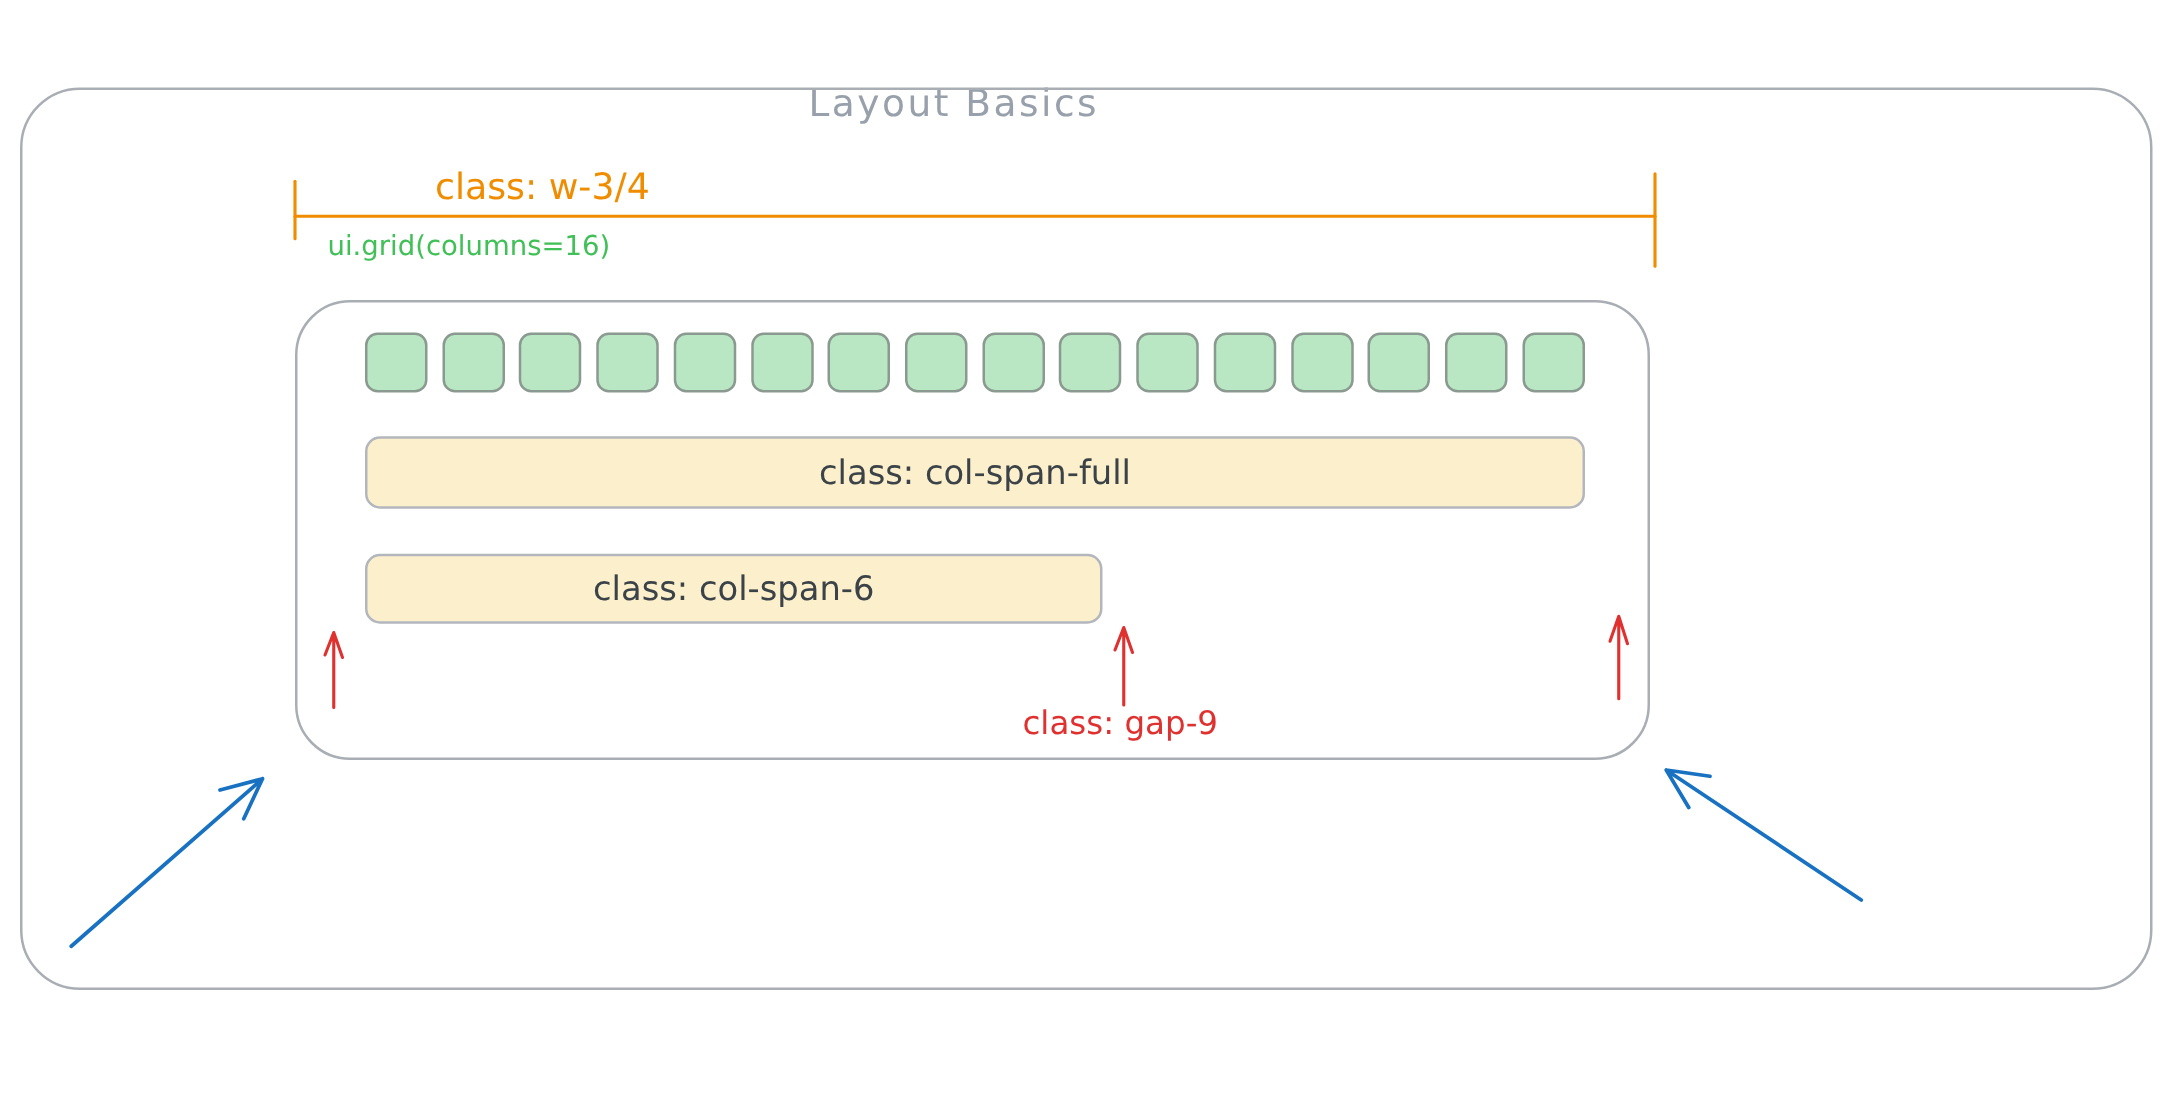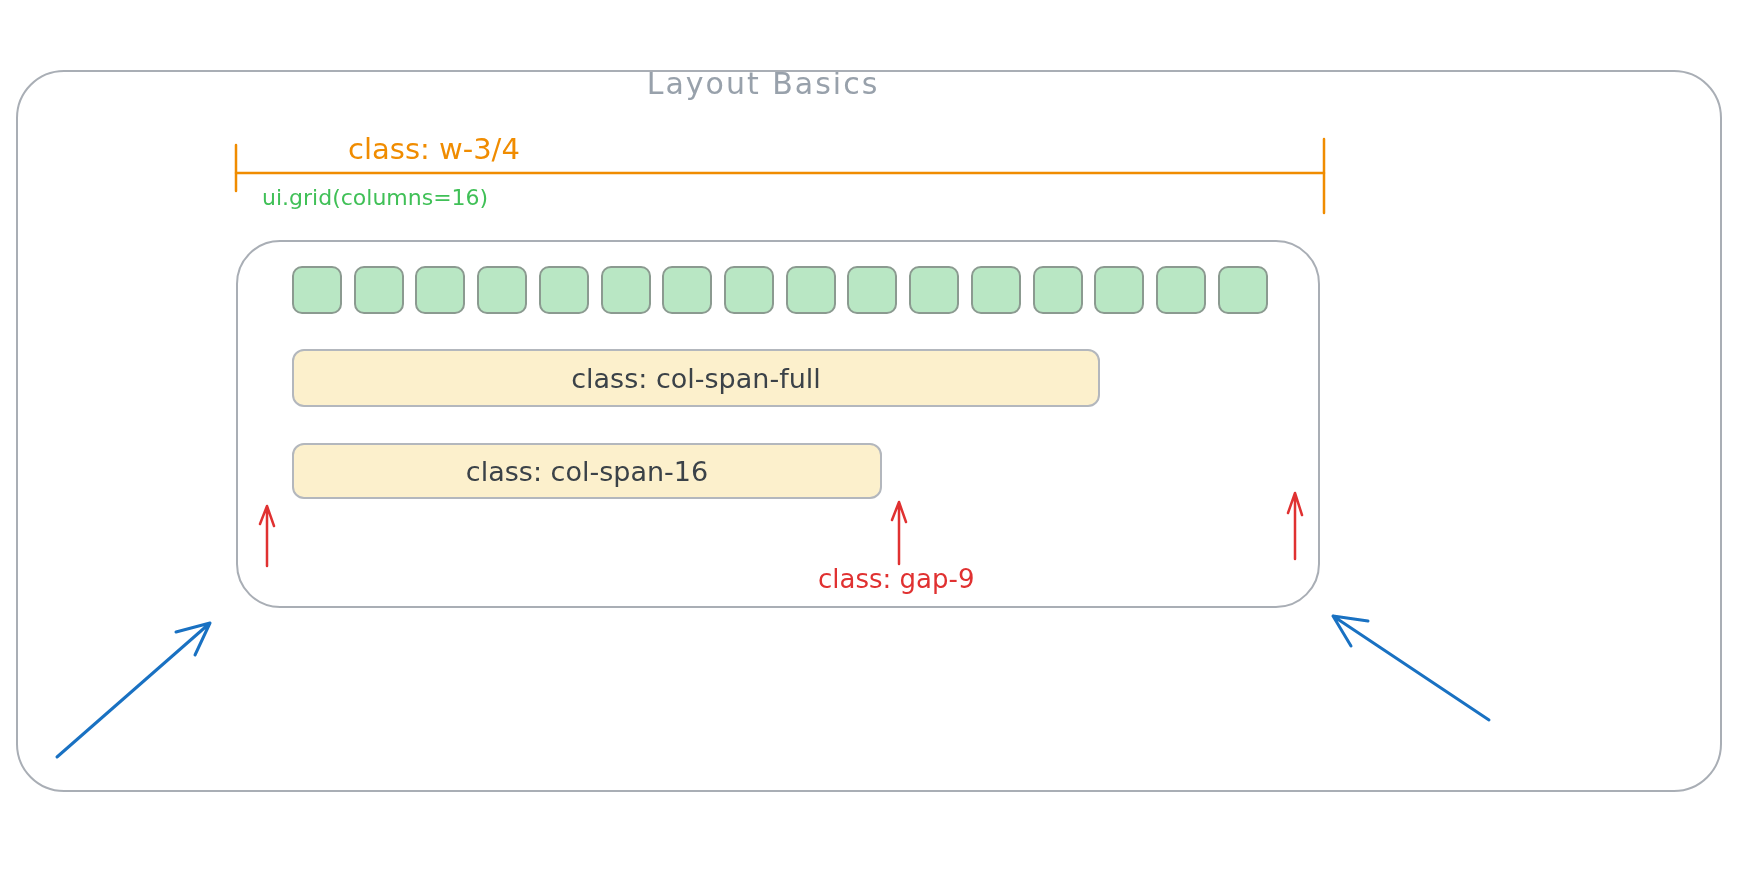--- a/index.html
+++ b/index.html
@@ -72,21 +72,21 @@
     position: absolute;
     background: #fcf0cc;
     border: 2px solid #b3b7bd;
     border-radius: 12px;
     display: flex;
     align-items: center;
     justify-content: center;
     font-size: 27px;
     color: #3b4248;
   }
-  .block-full { left: 292px; top: 349px; width: 808px; height: 58px; }
+  .block-full { left: 292px; top: 349px; width: 976px; height: 58px; }
   .block-10   { left: 292px; top: 443px; width: 590px; height: 56px; }
   .block-6    { left: 912px; top: 443px; width: 356px; height: 56px; }
 
   .arrow { position: absolute; }
   .arrow-red-1 { left: 256px;  top: 500px; }
   .arrow-red-2 { left: 888px;  top: 496px; }
   .arrow-red-3 { left: 1284px; top: 487px; }
   .arrow-blue-left  { left: 52px;   top: 615px; }
   .arrow-blue-right { left: 1327px; top: 608px; }
 </style>
@@ -127,21 +127,21 @@
       <div class="cell"></div>
       <div class="cell"></div>
       <div class="cell"></div>
       <div class="cell"></div>
     </div>
 
   <div class="block block-full">
     <span>class: col-span-full</span>
   </div>
   <div class="block block-10">
-    <span>class: col-span-16</span>
+    <span>class: col-span-6</span>
   </div>
 
   <svg class="arrow arrow-red-1" width="22" height="72" viewBox="0 0 22 72">
     <path d="M11 66 L11 8 M4 24 L11 6 L18 26" stroke="#e03131" stroke-width="2.5" fill="none" stroke-linecap="round" stroke-linejoin="round"></path>
   </svg>
   <svg class="arrow arrow-red-2" width="22" height="72" viewBox="0 0 22 72">
     <path d="M11 68 L11 8 M4 24 L11 6 L18 26" stroke="#e03131" stroke-width="2.5" fill="none" stroke-linecap="round" stroke-linejoin="round"></path>
   </svg>
   <svg class="arrow arrow-red-3" width="22" height="76" viewBox="0 0 22 76">
     <path d="M11 72 L11 8 M4 26 L11 6 L18 28" stroke="#e03131" stroke-width="2.5" fill="none" stroke-linecap="round" stroke-linejoin="round"></path>

